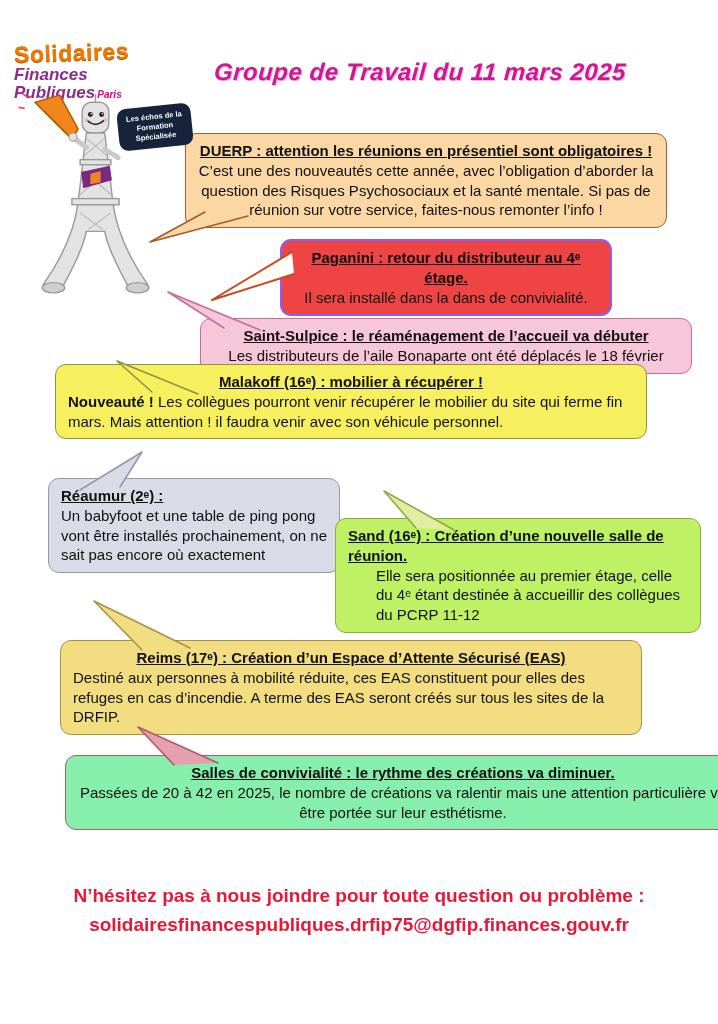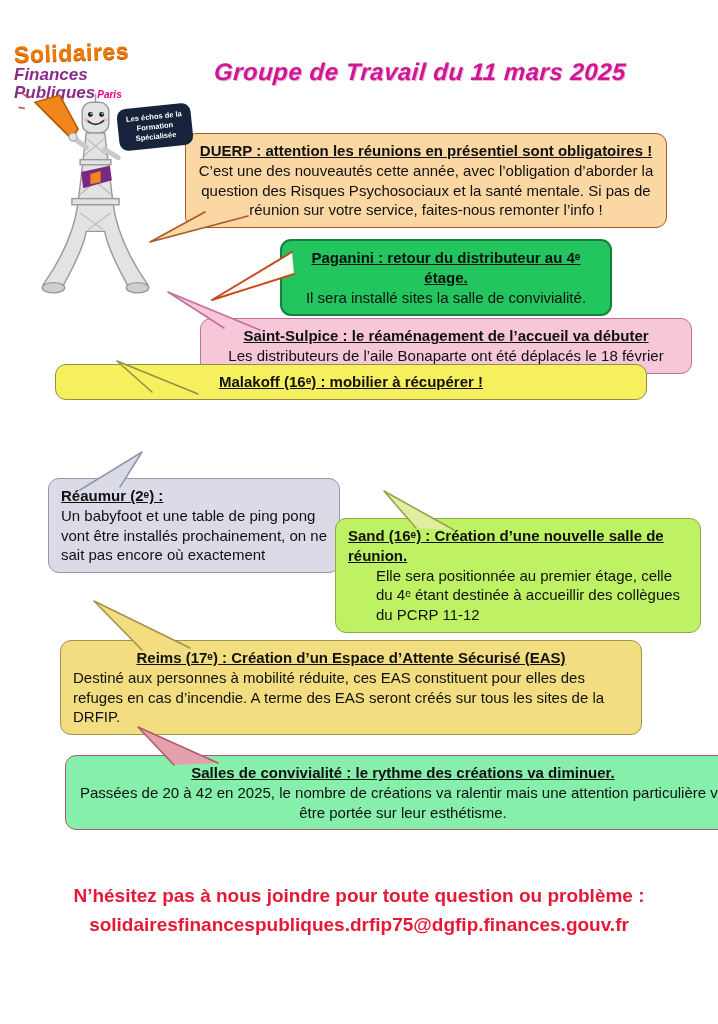--- a/index.html
+++ b/index.html
@@ -36,21 +36,21 @@
 
   
   .bubble {
     position:absolute; border-radius:11px; padding:7px 12px;
     font-size:15px; line-height:1.32; z-index:1; box-sizing:border-box;
   }
   .btitle { font-weight:bold; text-decoration:underline; }
   .center { text-align:center; }
 
   .b1 { left:185px; top:133px; width:482px; background:#fbd7a4; border:1.5px solid #a85a28; }
-  .b2 { left:280px; top:239px; width:332px; background:#22c55e; border:2px solid #15803d; }
+  .b2 { left:280px; top:239px; width:332px; background:#ef4444; border:2px solid #8b5cf6; }
   .b3 { left:200px; top:318px; width:492px; background:#f6c6d9; border:1.5px solid #c46e9c; }
   .b4 { left:55px;  top:364px; width:592px; background:#f7f05e; border:1.5px solid #8f9246; }
   .b5 { left:48px;  top:478px; width:292px; background:#dadbe7; border:1.5px solid #9598ad; }
   .b6 { left:335px; top:518px; width:366px; background:#bef264; border:1.5px solid #94a646; }
   .b7 { left:60px;  top:640px; width:582px; background:#f2dd80; border:1.5px solid #a5934a; }
   .b8 { left:65px;  top:755px; width:676px; background:#86efac; border:1.5px solid #b05a6e; }
 
   .b6 .bbody { text-align:left;margin-left:28px; }
 
   .tails { position:absolute; left:0; top:0; z-index:2; pointer-events:none; }
@@ -127,30 +127,31 @@
 
   <h1 class="title">Groupe de Travail du 11 mars 2025</h1>
 
   <div class="bubble b1">
     <div class="btitle center">DUERP : attention les réunions en présentiel sont obligatoires !</div>
     <div class="bbody center">C’est une des nouveautés cette année, avec l’obligation d’aborder la question des Risques Psychosociaux et la santé mentale. Si pas de réunion sur votre service, faites-nous remonter l’info !</div>
   </div>
 
   <div class="bubble b2">
     <div class="btitle center">Paganini : retour du distributeur au 4ᵉ étage.</div>
-    <div class="bbody center">Il sera installé sites la salle de convivialité.</div>
+    <div class="bbody center">Il sera installé dans la dans de convivialité.</div>
   </div>
 
   <div class="bubble b3">
     <div class="btitle center">Saint-Sulpice : le réaménagement de l’accueil va débuter</div>
     <div class="bbody center">Les distributeurs de l’aile Bonaparte ont été déplacés le 18 février</div>
   </div>
 
   <div class="bubble b4">
     <div class="btitle center">Malakoff (16ᵉ) : mobilier à récupérer !</div>
+    <div class="bbody"><b>Nouveauté !</b><span> Les collègues pourront venir récupérer le mobilier du site qui ferme fin mars. Mais attention ! il faudra venir avec son véhicule personnel.</span></div>
   </div>
 
   <div class="bubble b5">
     <div class="btitle">Réaumur (2ᵉ) :</div>
     <div class="bbody">Un babyfoot et une table de ping pong vont être installés prochainement, on ne sait pas encore où exactement</div>
   </div>
 
   <div class="bubble b6">
     <div class="btitle">Sand (16ᵉ) : Création d’une nouvelle salle de réunion.</div>
     <div class="bbody">Elle sera positionnée au premier étage, celle du 4ᵉ étant destinée à accueillir des collègues du PCRP 11-12</div>

